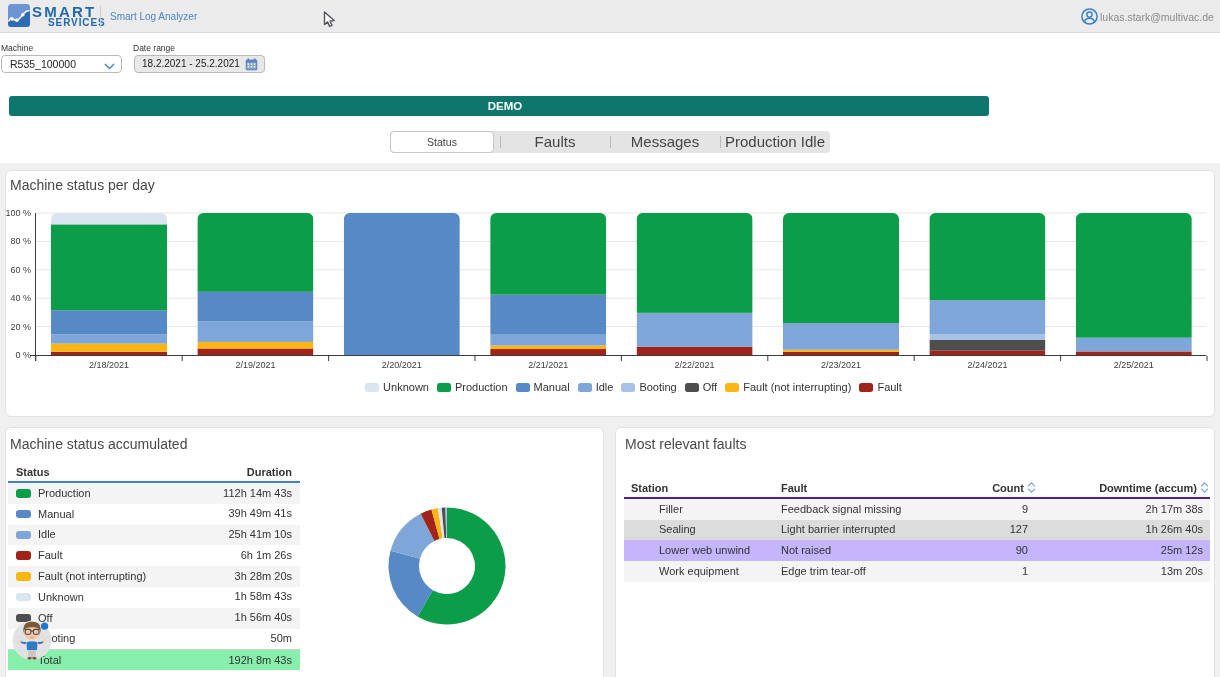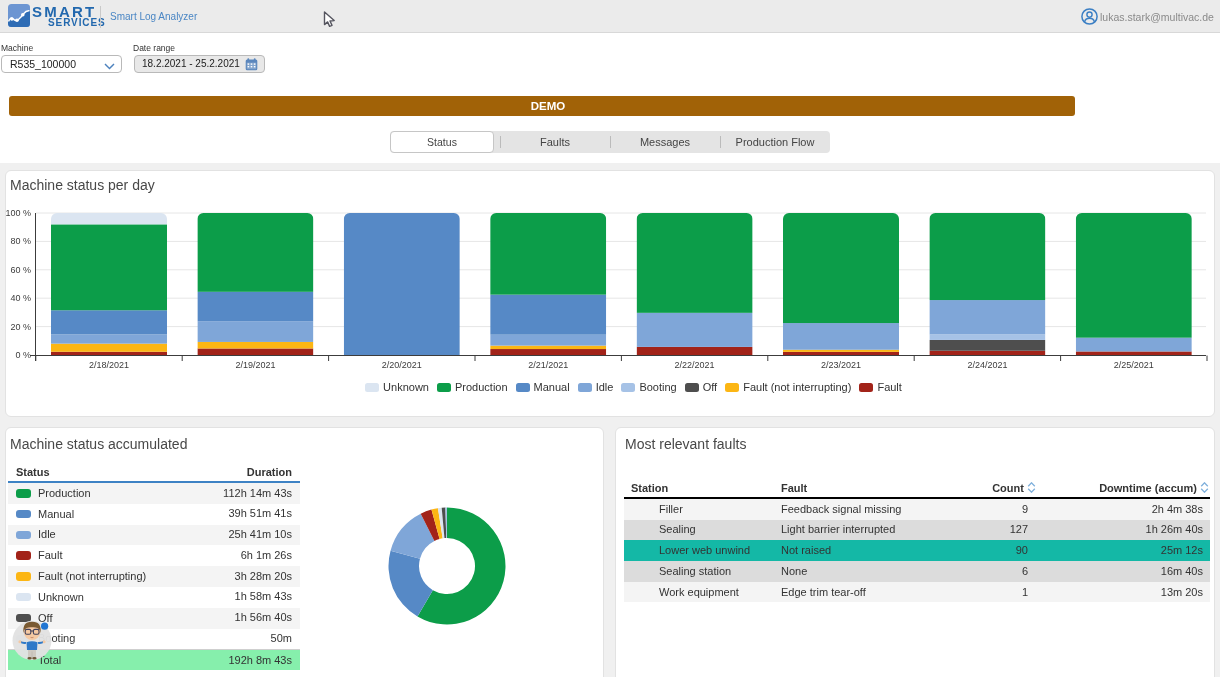--- a/index.html
+++ b/index.html
@@ -13,25 +13,25 @@
 #hdiv { position:absolute; left:100px; top:6px; width:1px; height:22px; background:#c9c9c9; }
 #appname { position:absolute; left:110px; top:10.5px; color:#4a86c4; font-size:10px; }
 #email { position:absolute; left:1100px; top:11px; color:#8a8a8a; font-size:10.5px; }
 
 
 .flabel { position:absolute; font-size:8.5px; color:#333; }
 #sel { position:absolute; left:1px; top:55px; width:121px; height:18px; background:#fff; border:1px solid #b9b9b9; border-radius:4px; font-size:10.5px; color:#222; line-height:16px; padding-left:8px; }
 #dati { position:absolute; left:134px; top:55px; width:131px; height:18px; background:#e8e8e8; border:1px solid #b9b9b9; border-radius:4px; font-size:10px; color:#222; line-height:16px; padding-left:7px; }
 
 
-#demo { position:absolute; left:9px; top:96px; width:1066px; height:20px; background:#a16207; border-radius:3px; color:#fff; font-size:11.5px; font-weight:bold; text-align:center; line-height:20px;padding-left:12px; }
+#demo { position:absolute; left:9px; top:96px; width:980px; height:20px; background:#0f766e; border-radius:3px; color:#fff; font-size:11.5px; font-weight:bold; text-align:center; line-height:20px;padding-left:12px; }
 
 
 #tabs { position:absolute; left:390px; top:131px; width:440px; height:22px; background:#e4e4e4; border-radius:4px; }
-.tab { position:absolute; top:0; height:22px; width:110px; text-align:center; font-size:11px; color:#444; line-height:22px; }
+.tab { position:absolute; top:0; height:22px; width:110px; text-align:center; font-size:15px; color:#444; line-height:22px; }
 #tabsel { position:absolute; left:0; top:0; width:104px; height:22px; background:#fff; border:1px solid #c6c6c6; border-radius:4px; line-height:20px; font-size:10.5px; color:#444; text-align:center; }
 .tsep { position:absolute; top:5px; width:1px; height:12px; background:#bbb; }
 
 
 #gray { position:absolute; left:0; top:163px; width:1220px; height:514px; background:#f0f0f0; }
 .card { position:absolute; background:#fff; border:1px solid #e2e2e2; border-radius:6px; }
 .ctitle { position:absolute; font-size:14px; color:#484848; }
 
 
 #legend { position:absolute; left:0; top:381px; width:1220px; text-align:center; font-size:11px; color:#333;padding-left:47px; }
@@ -43,21 +43,21 @@
 .lhead { position:relative; height:19px; font-weight:bold; border-bottom:2px solid #3d82c4; }
 .lrow { position:relative; height:20.8px; }
 .lrow.total { background:#86efac; border-top:1px solid #cfcfcf; }
 .lsw { position:absolute; left:7.5px; top:6px; width:15.5px; height:8.5px; border-radius:3px; }
 .lname { position:absolute; left:30px; top:3.5px; }
 .lval { position:absolute; right:8px; top:3.5px; }
 .lrow .lname { top:3.9px; }
 
 
 #rtab { position:absolute; left:624px; top:479px; width:586px; font-size:11px; color:#333; }
-.rhead { position:relative; height:20px; font-weight:bold; border-bottom:2px solid #000000; }
+.rhead { position:relative; height:20px; font-weight:bold; border-bottom:2px solid #4c1d95; }
 .rrow { position:relative; height:20.7px; }
 .rc1 { position:absolute; left:7px; top:3.8px;padding-left:28px; }
 .rc2 { position:absolute; left:157px; top:3.8px; }
 .rc3 { position:absolute; right:182px; top:3.8px; }
 .rc4 { position:absolute; right:7px; top:3.8px; }
 </style></head>
 <body>
 <div id="page">
 
 <div id="hdr"></div>
@@ -102,21 +102,21 @@
             <rect x="8.8" y="8" width="1.6" height="1.4"></rect>
           </g>
         </svg></span></div>
 
 <div id="demo">DEMO</div>
 
 <div id="tabs">
   <div id="tabsel">Status</div>
   <div class="tab" style="left:110px;">Faults</div>
   <div class="tab" style="left:220px;">Messages</div>
-  <div class="tab" style="left:330px;">Production Flow</div>
+  <div class="tab" style="left:330px;">Production Idle</div>
   <div class="tsep" style="left:109.5px;"></div>
   <div class="tsep" style="left:219.5px;"></div>
   <div class="tsep" style="left:329.5px;"></div>
 </div>
 
 <div id="gray"></div>
 
 <div class="card" id="chartcard" style="left:5px; top:170px; width:1210px; height:247px;"></div>
 <div class="ctitle" style="left:10px; top:177px;">Machine status per day</div>
 <svg width="1220" height="400" viewBox="0 0 1220 400" style="position:absolute;left:0;top:0;" xmlns="http://www.w3.org/2000/svg">
@@ -235,21 +235,21 @@
         <span style="position:absolute;right:8px;top:2px;">Duration</span>
       </div>
   <div class="lrow" style="background:#f4f4f4">
         <span class="lsw" style="background:#0c9d49"></span>
         <span class="lname">Production</span>
         <span class="lval">112h 14m 43s</span>
       </div>
       <div class="lrow" style="background:#ffffff">
         <span class="lsw" style="background:#5689c6"></span>
         <span class="lname">Manual</span>
-        <span class="lval">39h 51m 41s</span>
+        <span class="lval">39h 49m 41s</span>
       </div>
       <div class="lrow" style="background:#f4f4f4">
         <span class="lsw" style="background:#7fa6d8"></span>
         <span class="lname">Idle</span>
         <span class="lval">25h 41m 10s</span>
       </div>
       <div class="lrow" style="background:#ffffff">
         <span class="lsw" style="background:#a22319"></span>
         <span class="lname">Fault</span>
         <span class="lval">6h 1m 26s</span>
@@ -303,39 +303,33 @@
           </svg></span>
     <span style="position:absolute;right:1px;top:3px;">Downtime (accum) <svg width="9" height="11" viewBox="0 0 9 11" style="vertical-align:-1px">
             <path d="M1.2 4.2 L4.5 0.8 L7.8 4.2" fill="none" stroke="#7fb0dc" stroke-width="1.3"></path>
             <path d="M1.2 6.8 L4.5 10.2 L7.8 6.8" fill="none" stroke="#7fb0dc" stroke-width="1.3"></path>
           </svg></span>
   </div>
   <div class="rrow" style="background:#f4f4f4">
         <span class="rc1">Filler</span>
         <span class="rc2">Feedback signal missing</span>
         <span class="rc3">9</span>
-        <span class="rc4">2h 4m 38s</span>
+        <span class="rc4">2h 17m 38s</span>
       </div>
       <div class="rrow" style="background:#dcdcdc">
         <span class="rc1">Sealing</span>
         <span class="rc2">Light barrier interrupted</span>
         <span class="rc3">127</span>
         <span class="rc4">1h 26m 40s</span>
       </div>
-      <div class="rrow" style="background:#14b8a6">
+      <div class="rrow" style="background:#c4b5fd">
         <span class="rc1">Lower web unwind</span>
         <span class="rc2">Not raised</span>
         <span class="rc3">90</span>
         <span class="rc4">25m 12s</span>
-      </div>
-      <div class="rrow" style="background:#dcdcdc">
-        <span class="rc1">Sealing station</span>
-        <span class="rc2">None</span>
-        <span class="rc3">6</span>
-        <span class="rc4">16m 40s</span>
       </div>
       <div class="rrow" style="background:#f4f4f4">
         <span class="rc1">Work equipment</span>
         <span class="rc2">Edge trim tear-off</span>
         <span class="rc3">1</span>
         <span class="rc4">13m 20s</span>
       </div>
 </div>
 
 <svg width="50" height="50" viewBox="0 0 50 50" style="position:absolute;left:7px;top:616px" xmlns="http://www.w3.org/2000/svg">

